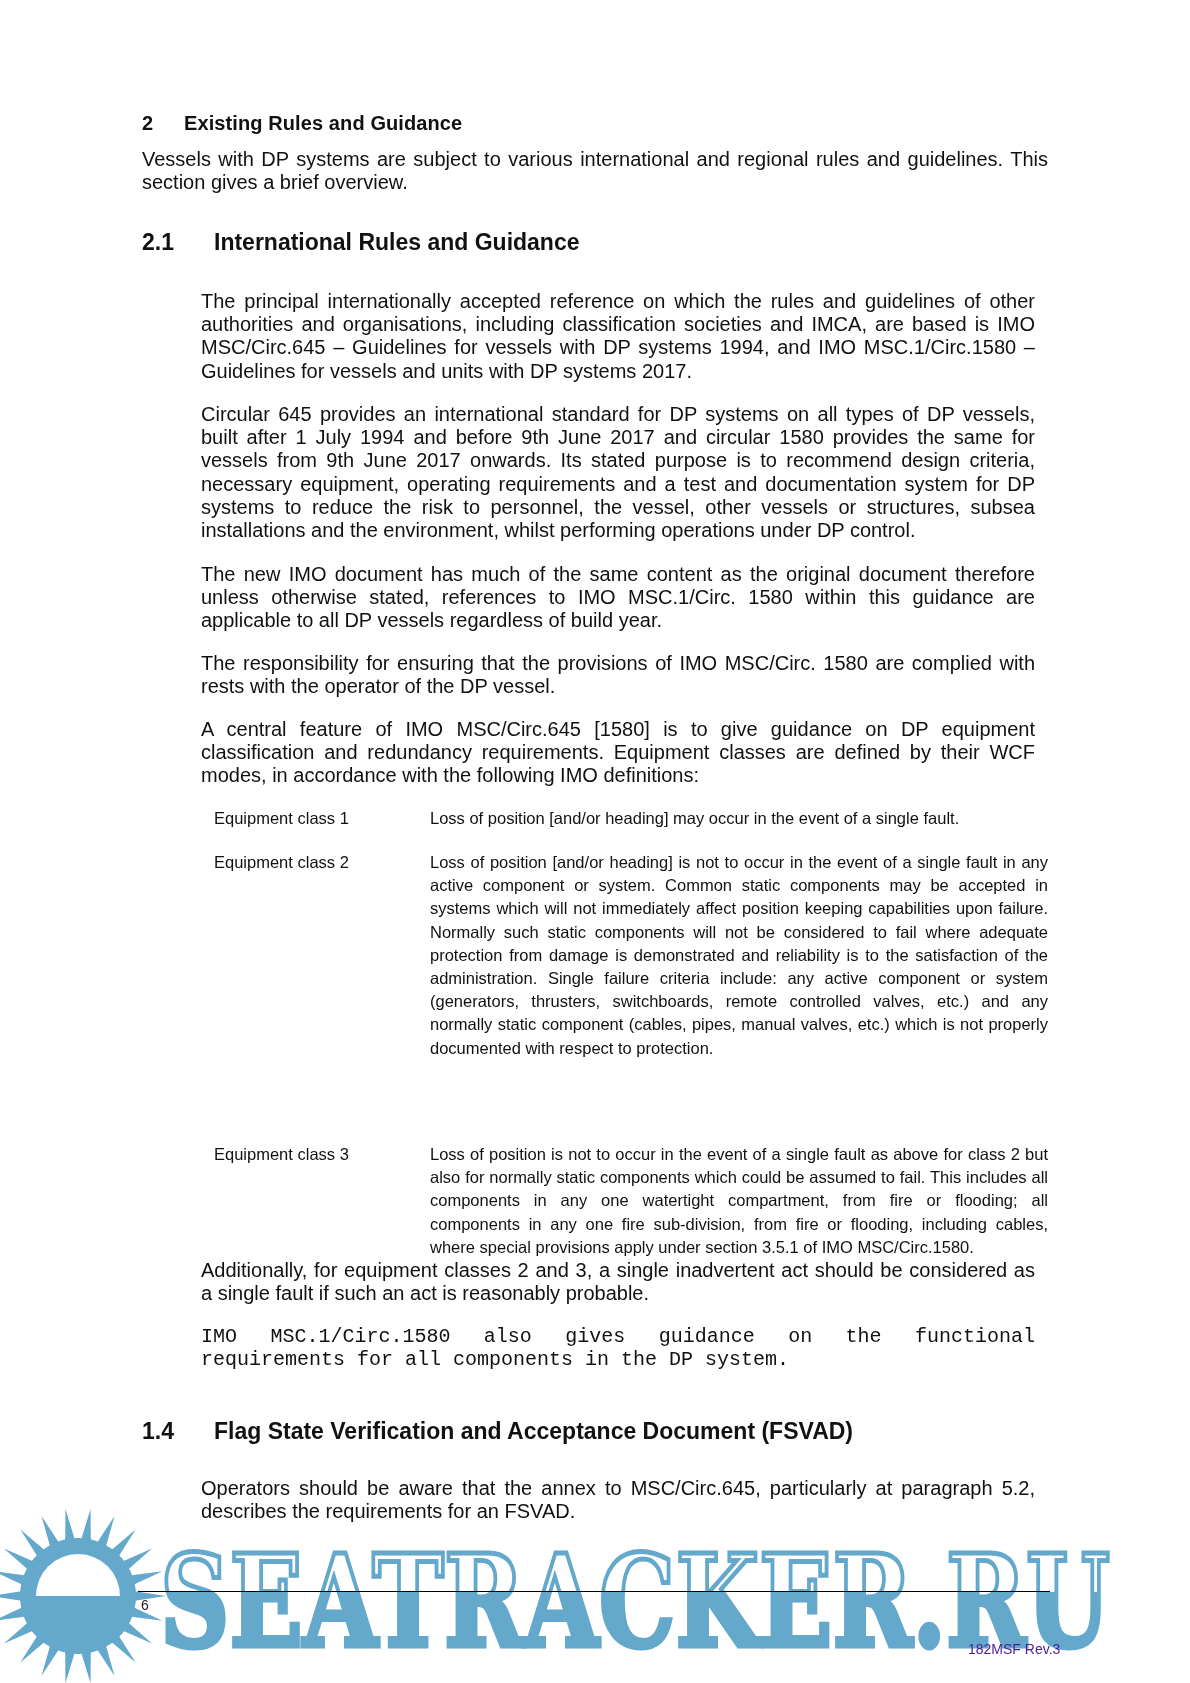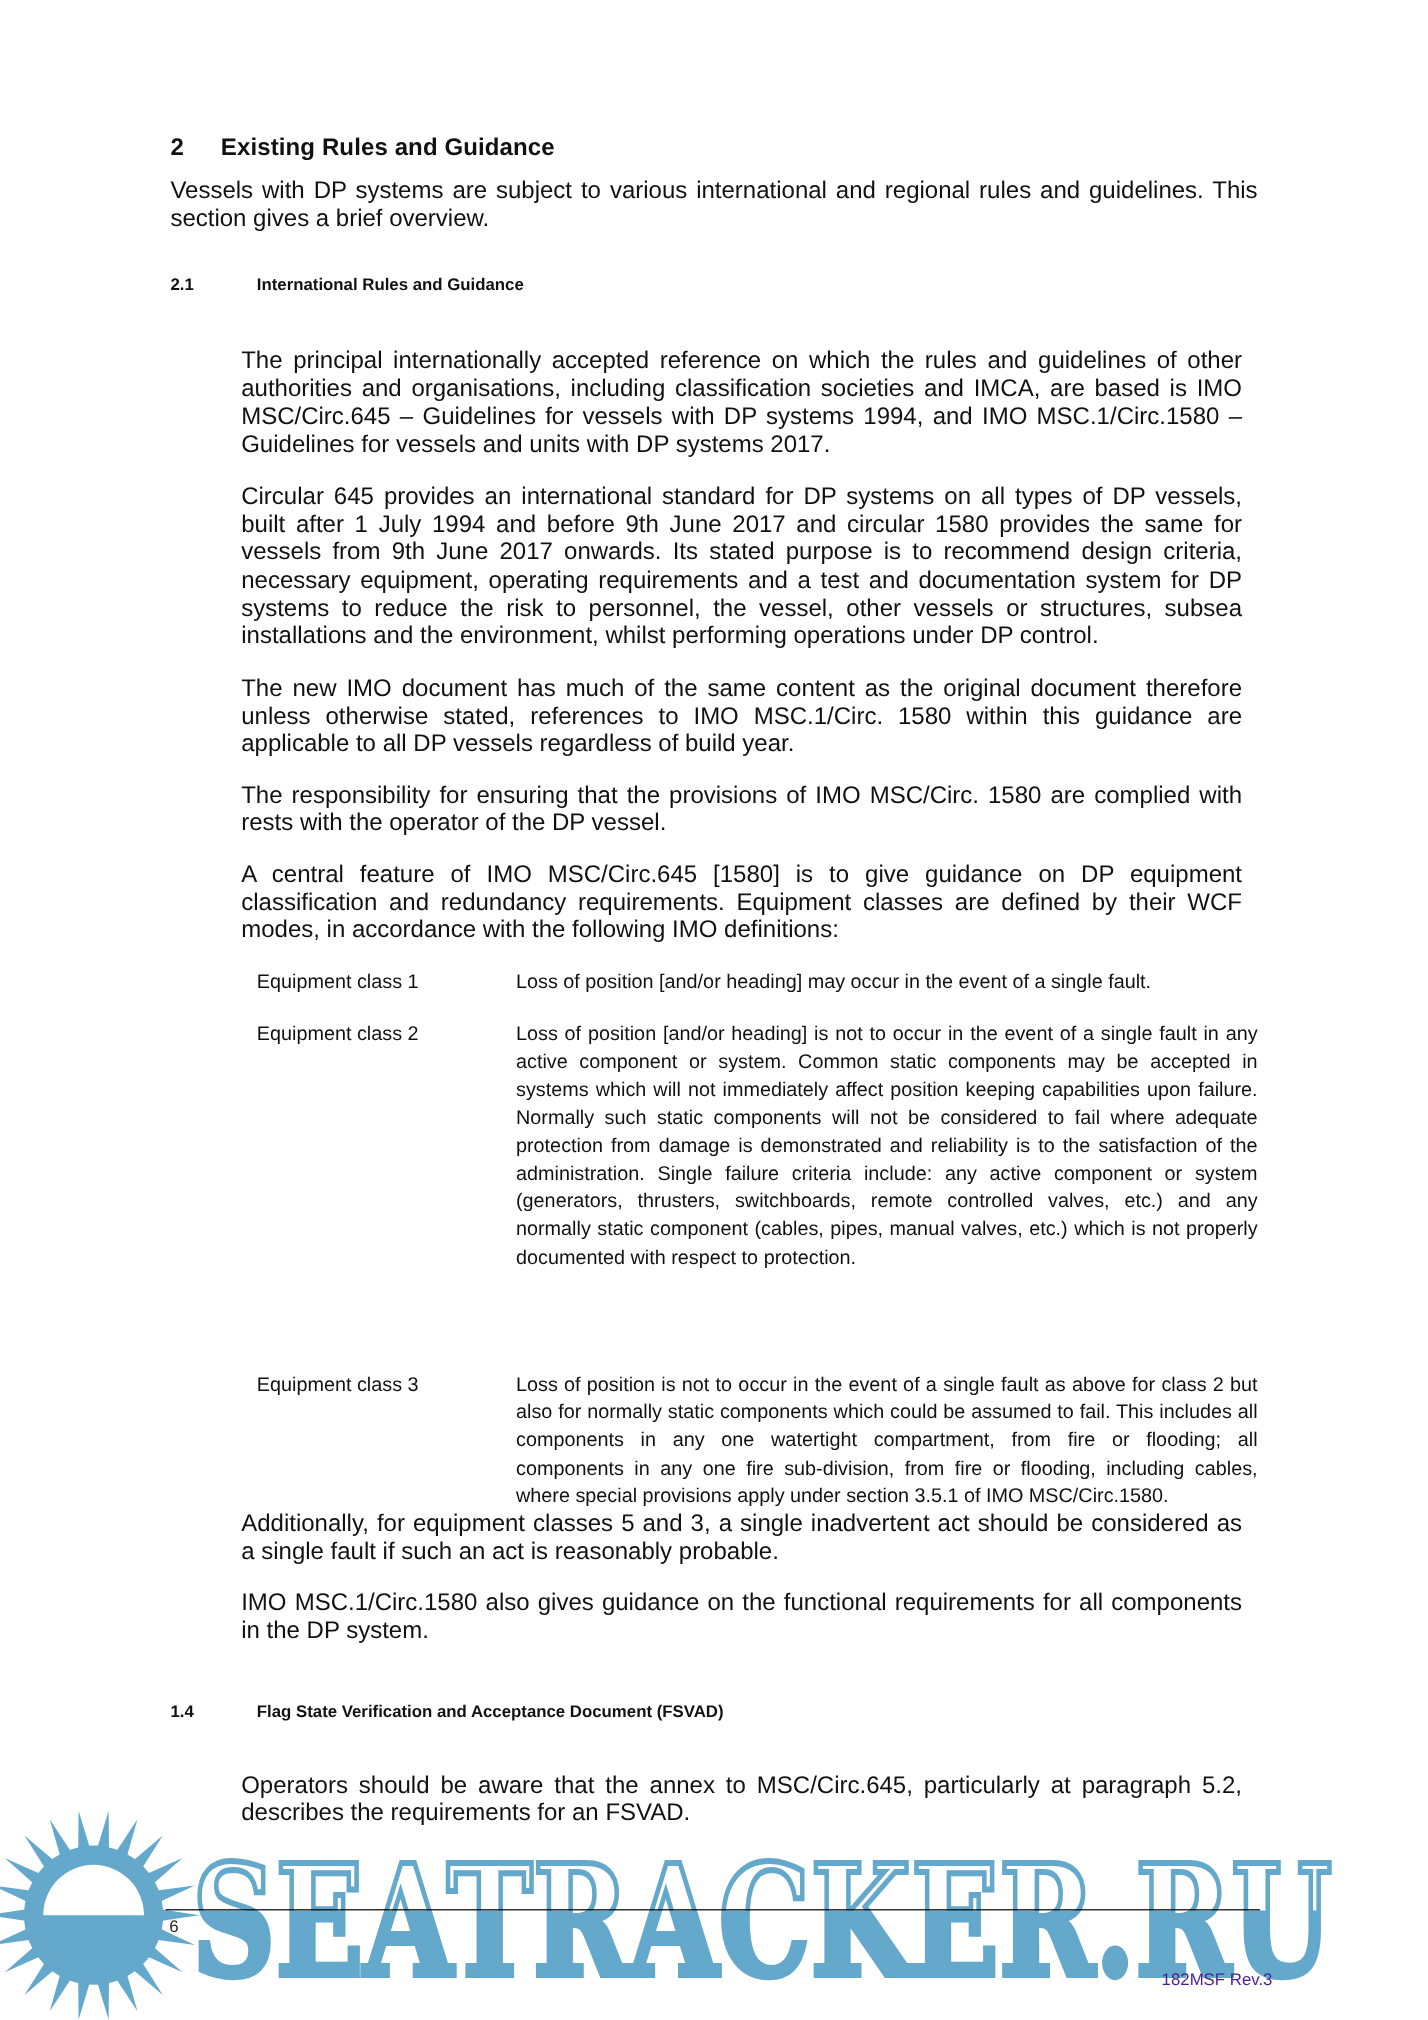--- a/index.html
+++ b/index.html
@@ -10,21 +10,21 @@
   }
   .page { position: absolute; left: 0; top: 0; width: 1190px; height: 1683px; }
   .h1 {
     position: absolute; left: 142px; top: 112px;
     font-size: 20px; font-weight: bold; letter-spacing: 0.1px;
     display: flex;
   }
   .h1 .num { width: 42px; }
   .h2 {
     position: absolute; left: 142px;
-    font-size: 14px; font-weight: bold; display: flex;
+    font-size: 23px; font-weight: bold; display: flex;
   }
   .h2 .num { width: 72px; }
   .p {
     position: absolute; font-size: 20px; line-height: 23.2px;
     text-align: justify; margin: 0;
   }
   .p.full { left: 142px; width: 906px; }
   .p.ind { left: 201px; width: 834px; }
   .def { position: absolute; left: 214px; width: 834px; font-size: 16.5px; line-height: 23.2px; display: flex; }
   .def .term { width: 216px; flex: none; }
@@ -66,22 +66,22 @@
   </div>
   <div class="def" style="top:851px;">
     <span class="term">Equipment class 2</span>
     <span class="desc">Loss of position [and/or heading] is not to occur in the event of a single fault in any active component or system.  Common static components may be accepted in systems which will not immediately affect position keeping capabilities upon failure.  Normally such static components will not be considered to fail where adequate protection from damage is demonstrated and reliability is to the satisfaction of the administration.  Single failure criteria include: any active component or system (generators, thrusters, switchboards, remote controlled valves, etc.) and any normally static component (cables, pipes, manual valves, etc.) which is not properly documented with respect to protection.</span>
   </div>
   <div class="def" style="top:1143px;">
     <span class="term">Equipment class 3</span>
     <span class="desc">Loss of position is not to occur in the event of a single fault as above for class 2 but also for normally static components which could be assumed to fail.  This includes all components in any one watertight compartment, from fire or flooding; all components in any one fire sub-division, from fire or flooding, including cables, where special provisions apply under section 3.5.1 of IMO MSC/Circ.1580.</span>
   </div>
 
-  <p class="p ind" style="top:1259px;">Additionally, for equipment classes 5 and 3, a single inadvertent act should be considered as a single fault if such an act is reasonably probable.</p>
-  <p class="p ind" style="top:1325px;">IMO MSC.1/Circ.1580 also gives guidance on the functional requirements for all components in the DP system.</p>
+  <p class="p ind" style="top:1259px;">Additionally, for equipment classes 2 and 3, a single inadvertent act should be considered as a single fault if such an act is reasonably probable.</p>
+  <p class="p ind" style="top:1325px;font-family:Liberation Mono, monospace;">IMO MSC.1/Circ.1580 also gives guidance on the functional requirements for all components in the DP system.</p>
 
   <div class="h2" style="top:1418px;">
     <span class="num">1.4</span>
     <span>Flag State Verification and Acceptance Document (FSVAD)</span>
   </div>
 
   <p class="p ind" style="top:1477px;">Operators should be aware that the annex to MSC/Circ.645, particularly at paragraph 5.2, describes the requirements for an FSVAD.</p>
 
   <svg class="wm-sun" width="180" height="175" viewBox="0 0 180 175">
     <g id="sunrays" fill="#64a8cb">

